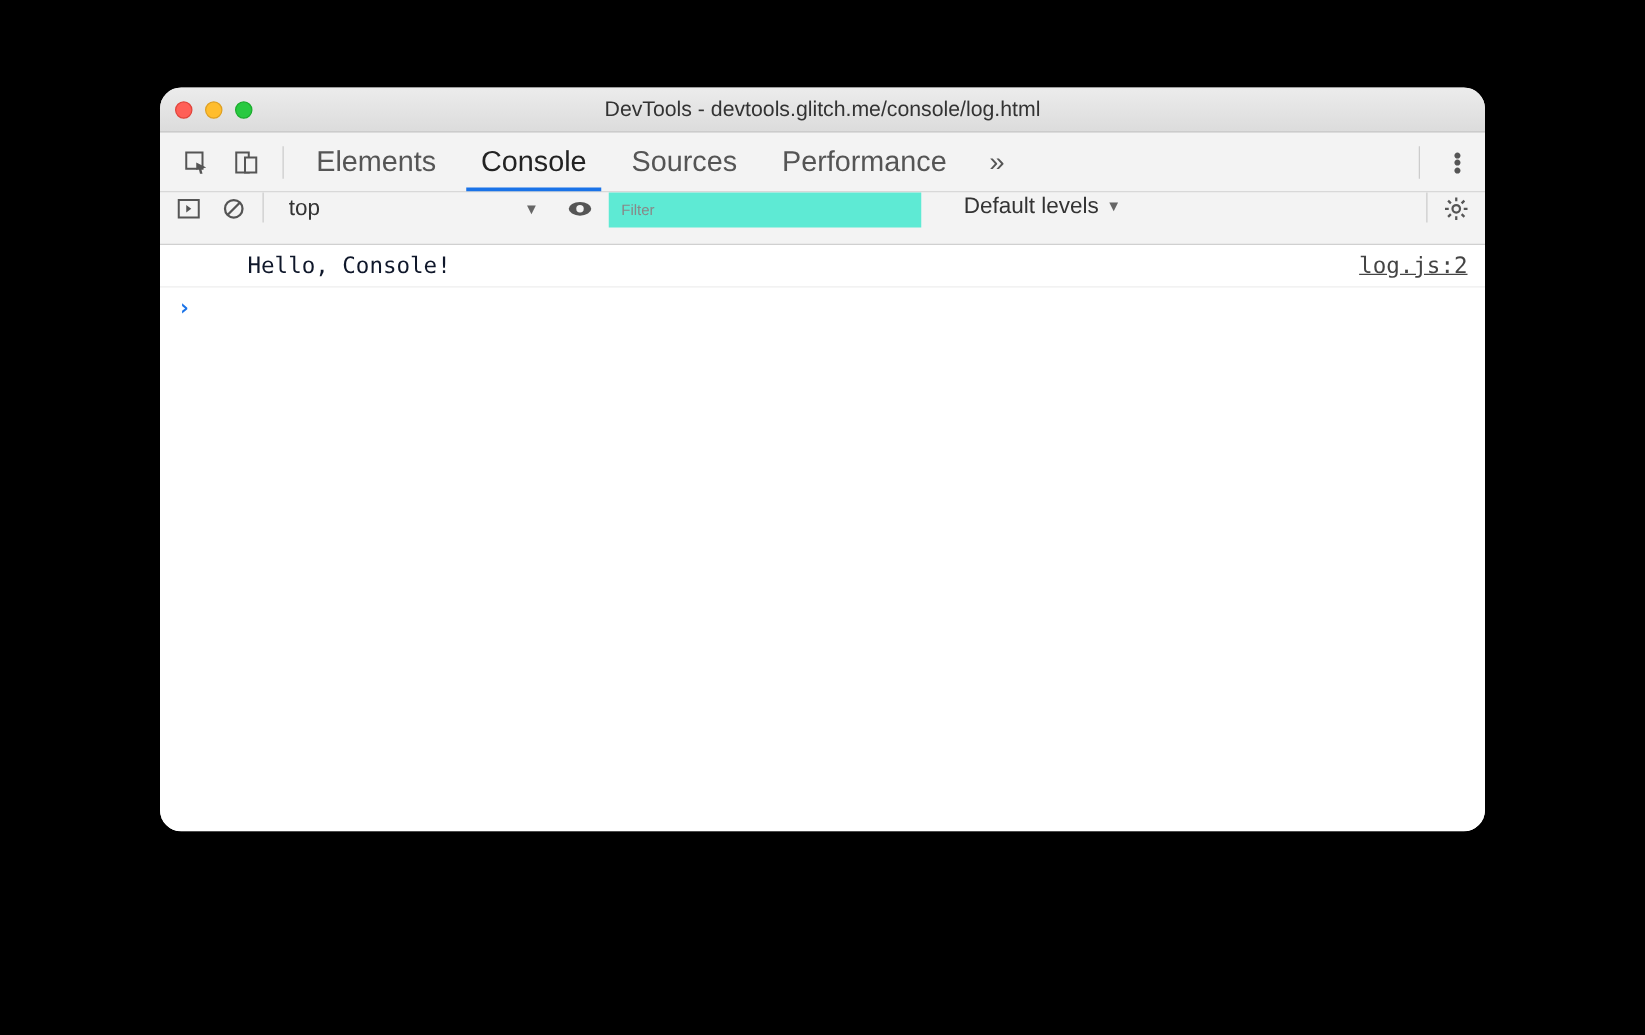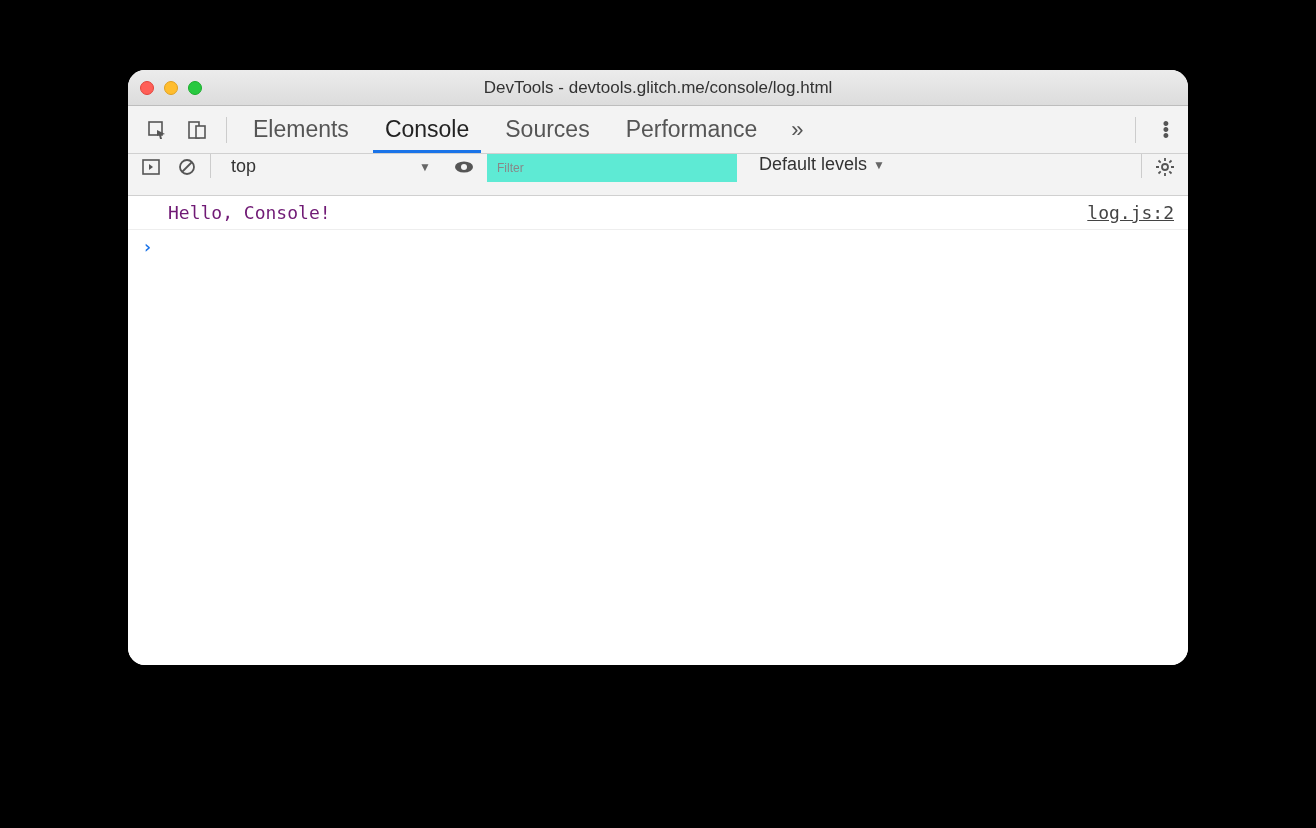--- a/index.html
+++ b/index.html
@@ -97,40 +97,40 @@
       border: none;
       background: #5eead4;
       font-size: 12px;
       padding: 0 10px;
       color: #333;
     }
     .filter-input::placeholder { color:#888; }
     .levels {
       display:flex; align-items:center; gap:6px;
       color:#333; font-size:18px; cursor:pointer;
-      margin-left: 12px;
+      margin-left: 24px;
     }
     .levels .caret { color:#666; font-size:12px; }
     .subbar-spacer { flex:1; }
     .sub-sep { width:1px; height:24px; background:#ccc; }
 
     .console {
       flex: 1;
       background: #fff;
       font-family: Menlo, Consolas, monospace;
       font-size: 18px;
       overflow: auto;
     }
     .log-row {
       display:flex;
       align-items:center;
       padding: 6px 14px 6px 40px;
       border-bottom: 1px solid #eee;
     }
-    .log-msg { color:#701a75; }
+    .log-msg { color:#0f172a;margin-left:30px; }
     .log-src { margin-left:auto; color:#444; text-decoration: underline; cursor:pointer; }
     .prompt-row {
       display:flex; align-items:center;
       padding: 6px 14px;
     }
     .prompt-caret { color:#1a73e8; font-weight:bold; font-size:18px; margin-right:10px; }
 
     svg { display:block; }
   </style>
 </head>

